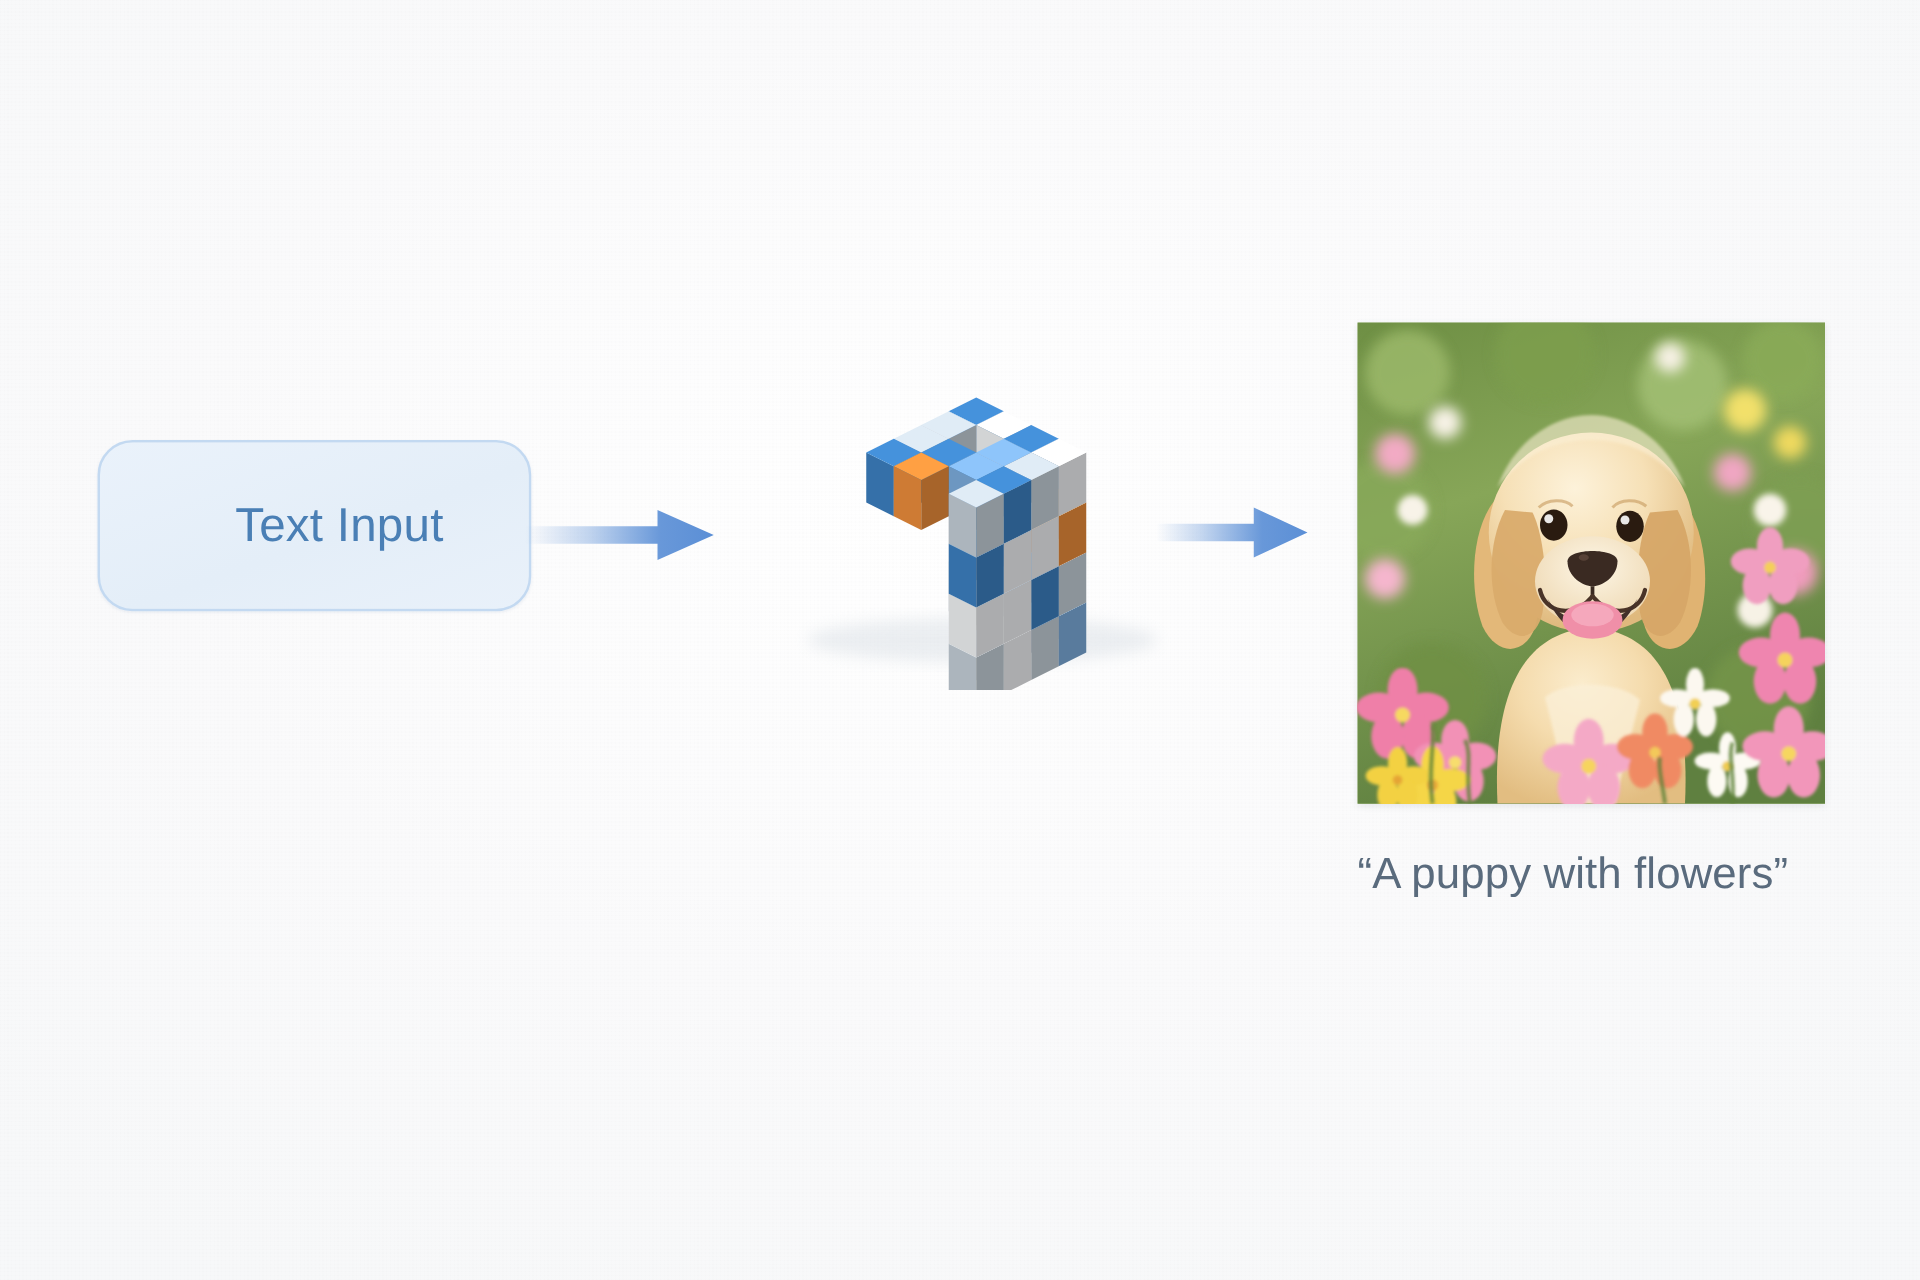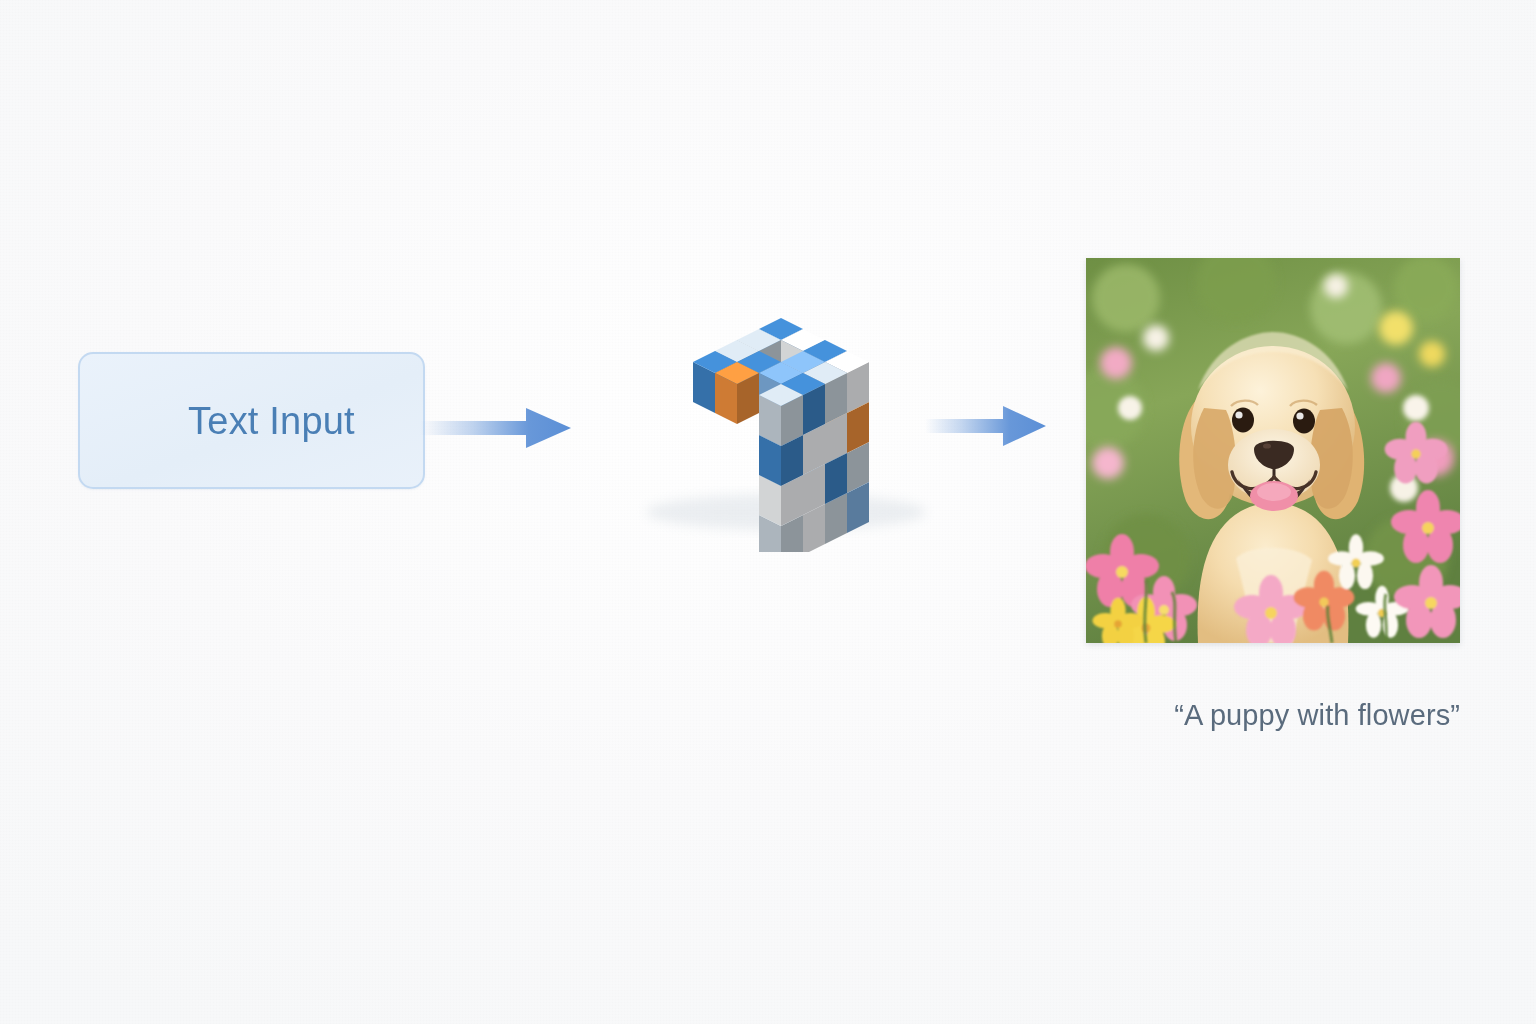--- a/index.html
+++ b/index.html
@@ -34,21 +34,21 @@
 
   
   #text-input-box {
     position: absolute;
     left: 78px;
     top: 352px;
     width: 347px;
     height: 137px;
     box-sizing: border-box;
     border: 2.5px solid #c3d9f1;
-    border-radius: 15px;
+    border-radius: 28px;
     background: linear-gradient(160deg, #eaf2fb 0%, #e4eef8 55%, #e9f1fa 100%);
     display: flex;
     align-items: center;
     justify-content: center;
     box-shadow: 0 1px 2px rgba(120,150,190,.10);
     padding-left: 40px;
   }
   #text-input-label {
     font-size: 38px;
     font-weight: 400;
@@ -94,24 +94,24 @@
   #output-image {
     position: relative;
     width: 374px;
     height: 385px;
     overflow: hidden;
     background: #7a9b4e;
     box-shadow: 0 2px 6px rgba(90,100,120,.16);
   }
   #output-image svg { display: block; }
   #output-caption {
-    margin-top: 56px;
+    margin-top: 36px;
     width: 374px;
-    text-align: right;
-    font-size: 29px;
+    text-align: left;
+    font-size: 35px;
     color: #5a6b7d;
     font-family: "Liberation Sans", sans-serif;
     white-space: nowrap;
     letter-spacing: .1px;
   }
 </style>
 </head>
 <body>
 
 <div id="stage">

